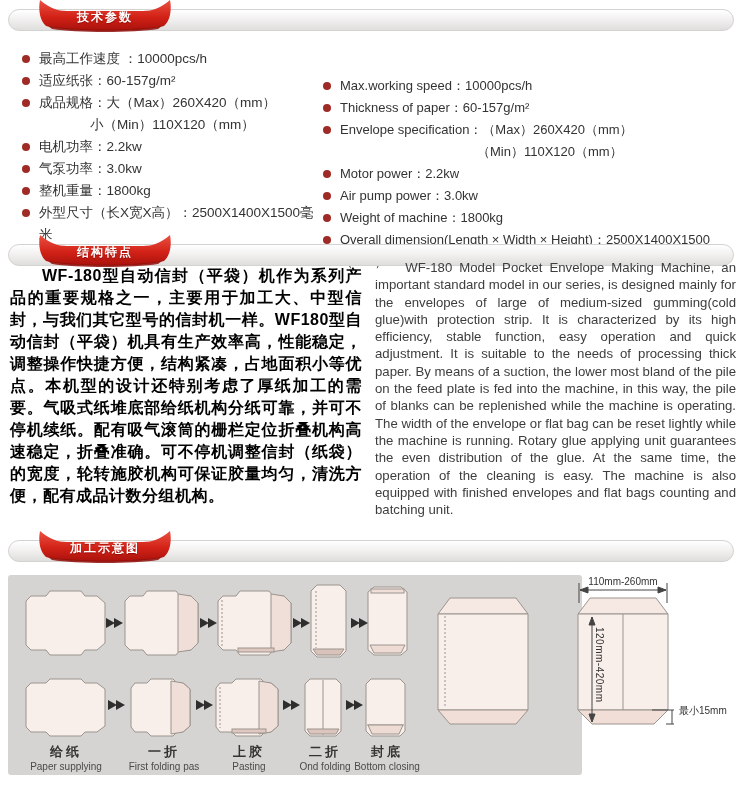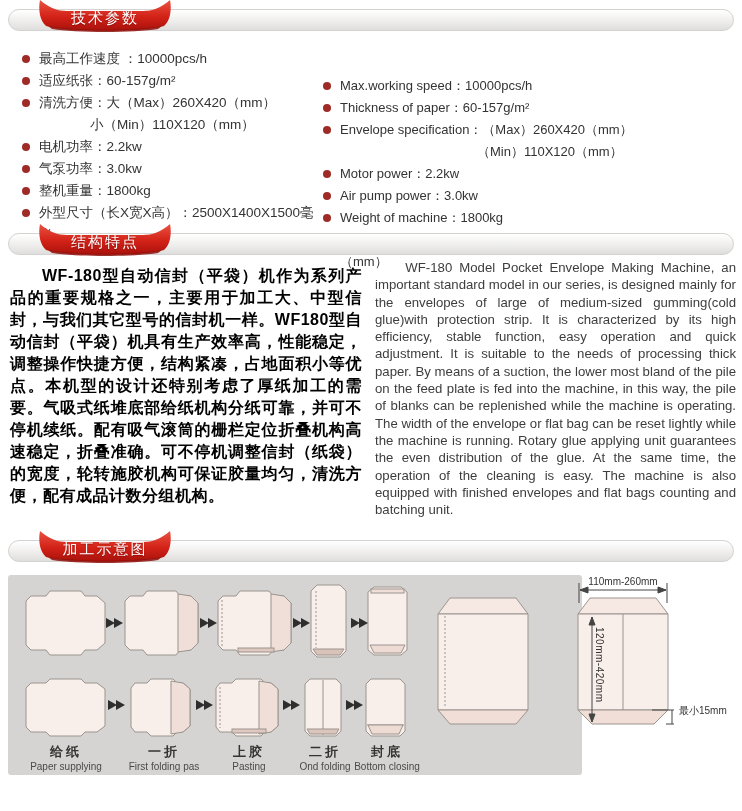--- a/index.html
+++ b/index.html
@@ -12,21 +12,21 @@
   .sec-header{position:absolute;left:8px;right:8px;height:34px;}
   .sec-header .bar{
     position:absolute;top:9px;left:0;right:0;height:22px;border-radius:11px;
     background:linear-gradient(#ffffff,#efeeed 55%,#dededc);
     border:1px solid #d4d3d1;box-sizing:border-box;
   }
   .ribbon{position:absolute;left:30px;top:0;width:134px;height:33px;}
   .ribbon svg{position:absolute;left:0;top:0;}
   .ribbon .ribbon-label{
     position:absolute;left:0;right:0;top:9px;text-align:center;
-    color:#fff;font-size:15px;font-weight:normal;letter-spacing:2px;
+    color:#fff;font-size:12px;font-weight:bold;letter-spacing:2px;
     text-shadow:0 1px 1px rgba(120,0,0,.6);
   }
   
   .specs{position:absolute;top:48px;left:22px;right:6px;display:flex;}
   .spec-col{font-size:13.5px;line-height:22px;}
   .col-zh{width:301px;flex:0 0 301px;}
   .col-en{flex:1;font-size:13px;margin-top:27px;}
   .spec-row{position:relative;padding-left:17px;}
   .bullet{position:absolute;left:0;top:7px;width:8px;height:8px;border-radius:50%;background:#9e2b25;}
   .col-zh .lab{font-weight:normal;}
@@ -90,21 +90,21 @@
         <span class="bullet"></span><span class="lab">最高工作速度 ：</span><span class="val">10000pcs/h</span>
         
       </div>
 
       <div class="spec-row">
         <span class="bullet"></span><span class="lab">适应纸张：</span><span class="val">60-157g/m²</span>
         
       </div>
 
       <div class="spec-row">
-        <span class="bullet"></span><span class="lab">清洗方便：</span><span class="val">大（Max）260X420（mm）</span>
+        <span class="bullet"></span><span class="lab">成品规格：</span><span class="val">大（Max）260X420（mm）</span>
         <span class="line2">小（Min）110X120（mm）</span>
       </div>
 
       <div class="spec-row">
         <span class="bullet"></span><span class="lab">电机功率：</span><span class="val">2.2kw</span>
         
       </div>
 
       <div class="spec-row">
         <span class="bullet"></span><span class="lab">气泵功率：</span><span class="val">3.0kw</span>
@@ -155,21 +155,21 @@
       </div>
 
       <div class="spec-row">
         <span class="bullet"></span><span class="lab">Overall dimension(Length × Width × Height)：</span><span class="val">2500X1400X1500（mm）</span>
         
       </div>
 
   </div>
 </div>
 
-<div class="sec-header" style="top:224px">
+<div class="sec-header" style="top:235px">
   <div class="bar"></div>
   <div class="ribbon">
     <svg width="134" height="33" viewBox="0 0 134 33">
       <path d="M2,0 C11,8 20,11 29,11 L105,11 C114,11 123,8 132,0 C134,10 132,21 126,26 C106,32 28,32 8,26 C2,21 0,10 2,0 Z" fill="url(#rg)"></path>
       <path d="M10,26 C40,31 94,31 124,26 L120,29 C96,33 38,33 14,29 Z" fill="#8f0d08" opacity=".85"></path>
     </svg>
     <span class="ribbon-label">结构特点</span>
   </div>
 </div>
 

